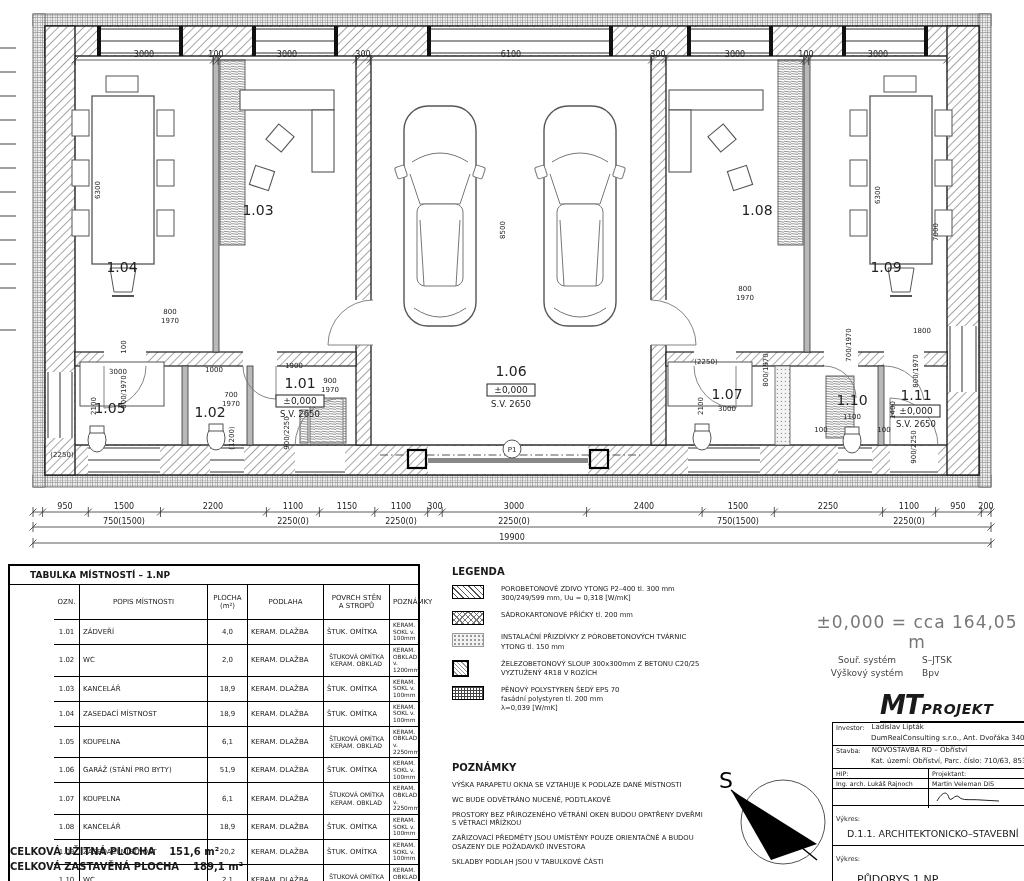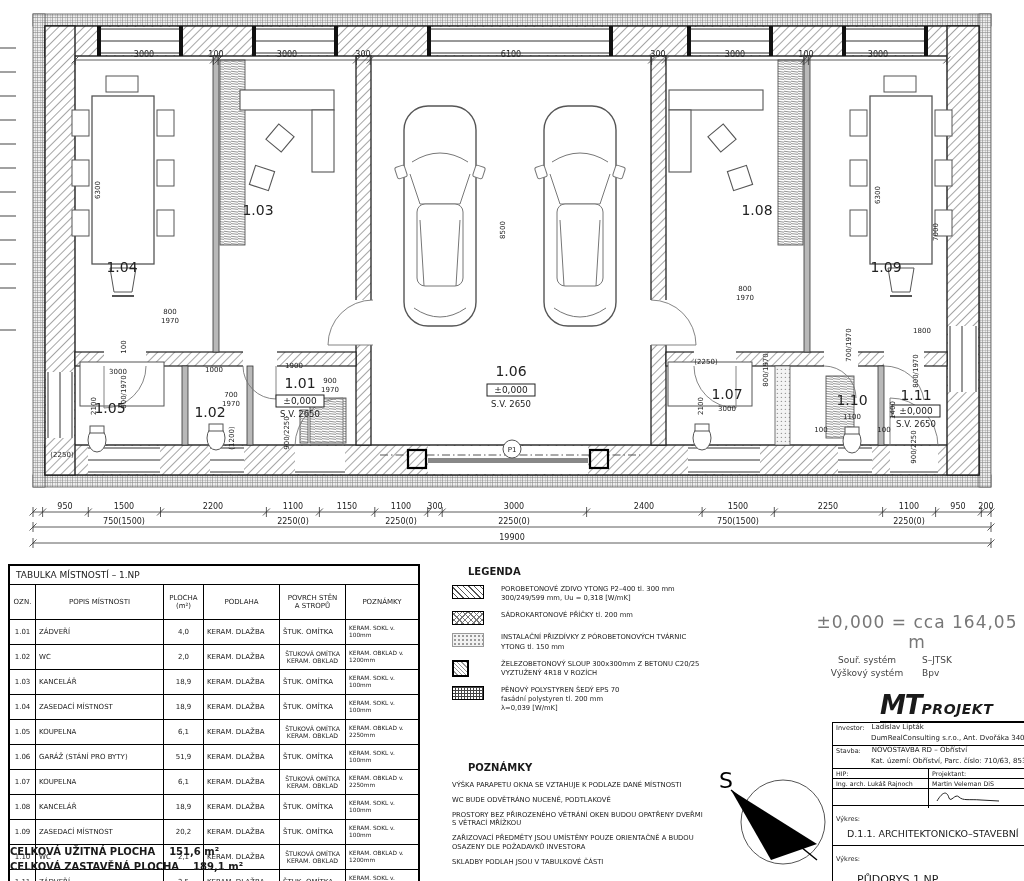--- a/index.html
+++ b/index.html
@@ -1,37 +1,37 @@
 <!DOCTYPE html>
 <html><head>
 <meta charset="utf-8">
 <style>
   html,body{margin:0;padding:0;background:#fff;}
   body{width:1024px;height:881px;overflow:hidden;position:relative;
        font-family:"DejaVu Sans","Liberation Sans",sans-serif;color:#1a1a1a;}
   .abs{position:absolute;}
   
   #room-table{left:8px;top:564px;width:408px;border:2px solid #000;background:#fff;}
-  .tbl-title{border-bottom:1.8px solid #000;font-weight:normal;font-size:9px;padding:4px 6px;}
-  .tbl-head,.tbl-row{display:grid;grid-template-columns:26px 128px 40px 76px 66px 1fr;}
+  .tbl-title{border-bottom:1.8px solid #000;font-weight:bold;font-size:9px;padding:4px 20px;}
+  .tbl-head,.tbl-row{display:grid;grid-template-columns:26px 128px 40px 76px 66px 1fr;margin-left:44px;}
   .tbl-head{border-bottom:1.8px solid #000;}
   .tbl-head .cell{font-size:7px;min-height:30px;}
   .cell{border-right:1px solid #000;padding:2px 3px;display:flex;align-items:center;font-size:7px;line-height:1.15;}
   .cell:last-child{border-right:none;}
   .cell.c-num,.cell.c-area{justify-content:center;text-align:center;}
   .tbl-row{border-bottom:1px solid #000;}
   .tbl-row:last-child{border-bottom:none;}
   .tbl-row .cell{min-height:20px;}
   .cell.small{font-size:5.8px;}
   .cell.two{flex-direction:column;justify-content:center;text-align:center;font-size:6.2px;}
   #totals{left:10px;top:845px;font-size:10px;font-weight:bold;line-height:1.45;}
   .tot-line span.v{display:inline-block;margin-left:14px;}
   
   #legend{left:452px;top:566px;width:290px;}
-  .sec-title{font-weight:bold;font-size:10px;margin-bottom:8px;margin-left:16px;}
+  .sec-title{font-weight:bold;font-size:10px;margin-bottom:8px;}
   .lg-item{display:flex;gap:15px;margin-bottom:8px;align-items:flex-start;}
   .lg-sym{flex:0 0 34px;display:flex;justify-content:flex-start;}
   .lg-txt{font-size:6.8px;line-height:1.35;white-space:pre-line;}
   .sw{width:30px;height:12px;}
   .sw-diag{border:1.6px solid #000;background:repeating-linear-gradient(45deg,transparent 0 3px,#555 3px 4px),#fff;}
   .sw-x{border:1px solid #000;background:repeating-linear-gradient(45deg,transparent 0 3px,#777 3px 4px),repeating-linear-gradient(-45deg,transparent 0 3px,#777 3px 4px),#fff;}
   .sw-dot{border:1px solid #999;background:radial-gradient(#9a9a9a .8px,transparent .9px),#f2f2f2;background-size:4px 4px;}
   .sw-col{width:13px;height:13px;border:2.6px solid #000;background:repeating-linear-gradient(45deg,transparent 0 2px,#999 2px 3px),#fff;}
   .sw-eps{border:1.6px solid #000;background:repeating-linear-gradient(0deg,transparent 0 2px,#444 2px 3px),repeating-linear-gradient(90deg,transparent 0 2px,#444 2px 3px),#fff;}
   .sw-p1{width:15px;height:15px;border:1.2px solid #000;border-radius:50%;display:flex;align-items:center;justify-content:center;font-size:6px;background:#fff;}

